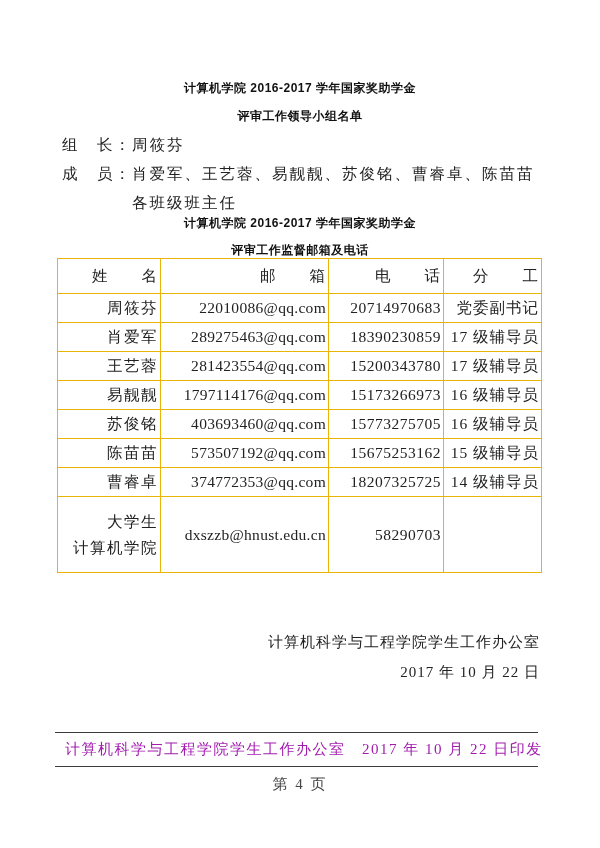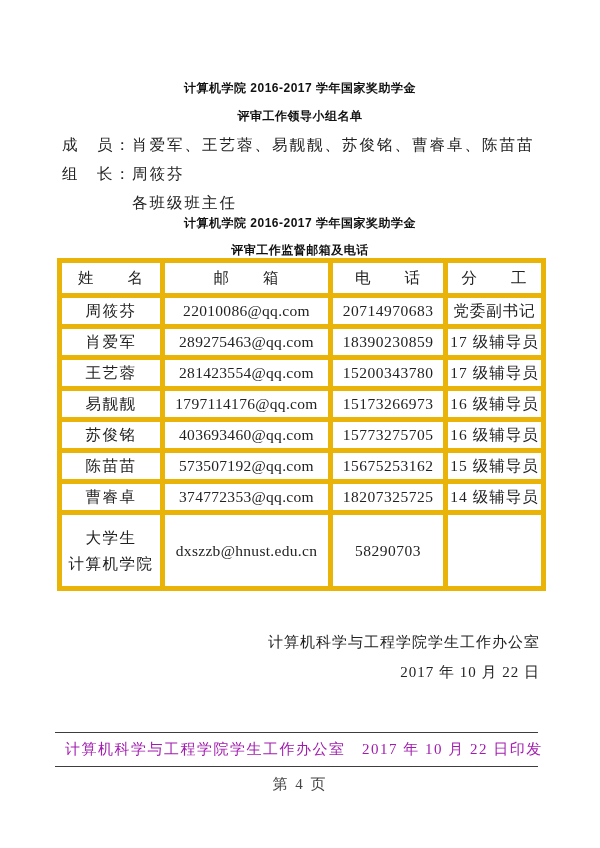--- a/index.html
+++ b/index.html
@@ -44,22 +44,22 @@
     position: absolute;
     top: 258px;
     left: 57px;
     border-collapse: collapse;
     table-layout: fixed;
     width: 484px;
     font-size: 15.5px;
     color: #222;
   }
   .contact-table td, .contact-table th {
-    border: 5px solid #eab308;
-    text-align: center;
+    border: 1px solid #eab308;
+    text-align: right;
     vertical-align: middle;
     padding: 0 2px;
     font-weight: normal;
     overflow: hidden;
   }
   .contact-table col.c-name  { width: 103px; }
   .contact-table col.c-email { width: 168px; }
   .contact-table col.c-phone { width: 115px; }
   .contact-table col.c-role  { width: 98px;  }
   .contact-table tr.hdr   { height: 35px; }
@@ -115,22 +115,22 @@
 <body>
 
 <div class="page">
 
   <div class="doc-title first">
     <div>计算机学院 2016-2017 学年国家奖助学金</div>
     <div>评审工作领导小组名单</div>
   </div>
 
   <div class="leader-block">
+    <div class="leader-line"><span>组　长：</span><span>周筱芬</span></div>
     <div class="leader-line"><span>成　员：</span><span>肖爱军、王艺蓉、易靓靓、苏俊铭、曹睿卓、陈苗苗</span></div>
-    <div class="leader-line"><span>组　长：</span><span>周筱芬</span></div>
     <div class="member-cont">各班级班主任</div>
   </div>
 
   <div class="doc-title second">
     <div>计算机学院 2016-2017 学年国家奖助学金</div>
     <div>评审工作监督邮箱及电话</div>
   </div>
 
   <table class="contact-table">
     <colgroup>

